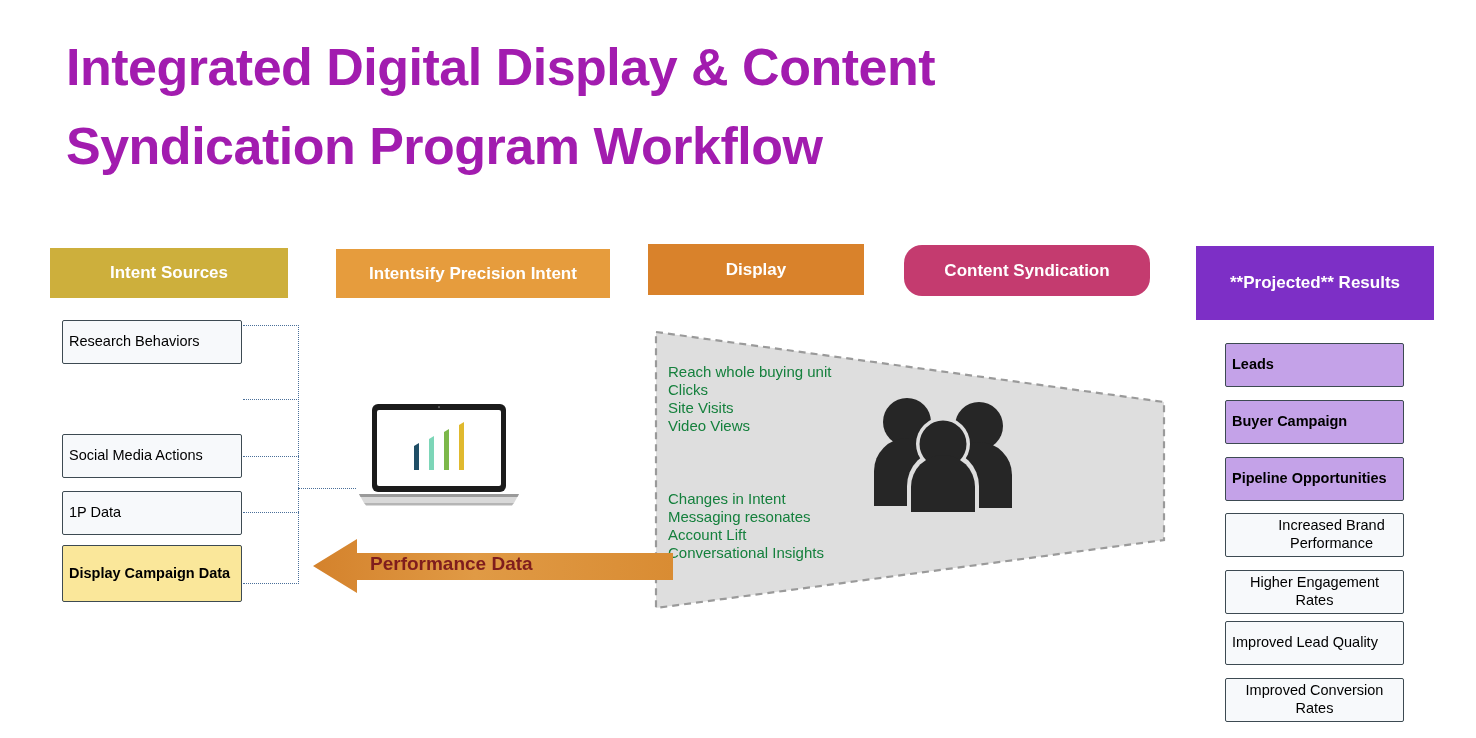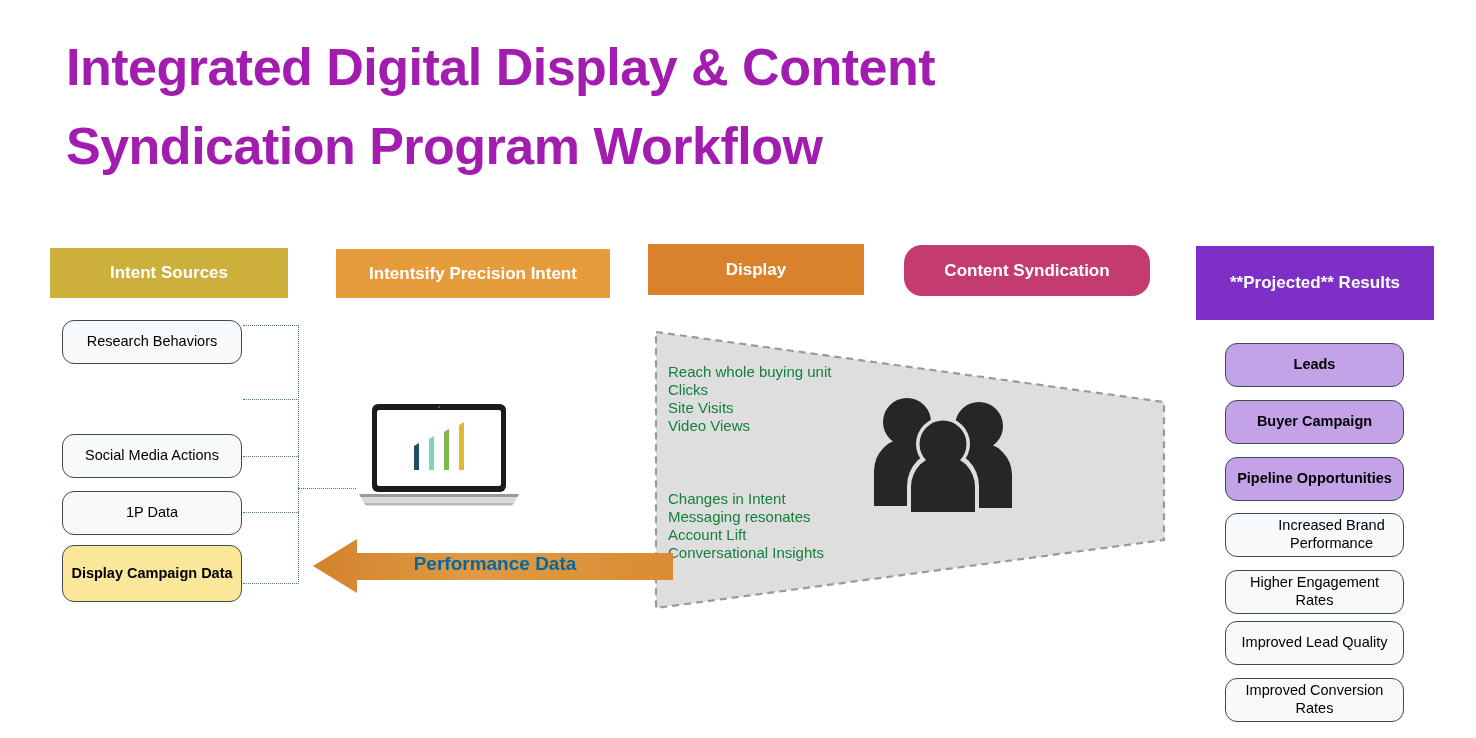--- a/index.html
+++ b/index.html
@@ -50,25 +50,24 @@
   #hdr-precision      { left: 336px;  top: 249px; width: 274px; height: 49px; background: #e69c3d; }
   #hdr-display        { left: 648px;  top: 244px; width: 216px; height: 51px; background: #d9822b; }
   #hdr-content-synd   { left: 904px;  top: 245px; width: 246px; height: 51px; background: #c43b6f; border-radius: 18px; }
   #hdr-projected      { left: 1196px; top: 246px; width: 238px; height: 74px; background: #7d2fc6; }
 
   
   .node {
     position: absolute;
     display: flex;
     align-items: center;
-    justify-content: center;
     text-align: center;
     box-sizing: border-box;
     border: 1.4px solid #3d4a52;
-    border-radius: 12px;
+    border-radius: 2px;
     background: #f7f9fb;
     color: #000000;
     font-size: 14.5px;
     line-height: 1.22;
     padding: 2px 6px;
   }
   .node.highlight-yellow {
     background: #fae79a;
     font-weight: bold;
   }
@@ -158,22 +157,22 @@
     left: 313px;
     top: 536px;
     width: 360px;
     height: 60px;
   }
   #perf-arrow-label {
     position: absolute;
     left: 370px;
     top: 553px;
     width: 250px;
-    text-align: center;
-    color: #0369a1;
+    text-align: left;
+    color: #7f1d1d;
     font-weight: bold;
     font-size: 19px;
     pointer-events: none;
   }
 </style>
 </head>
 <body>
 
 <div id="canvas">
 

